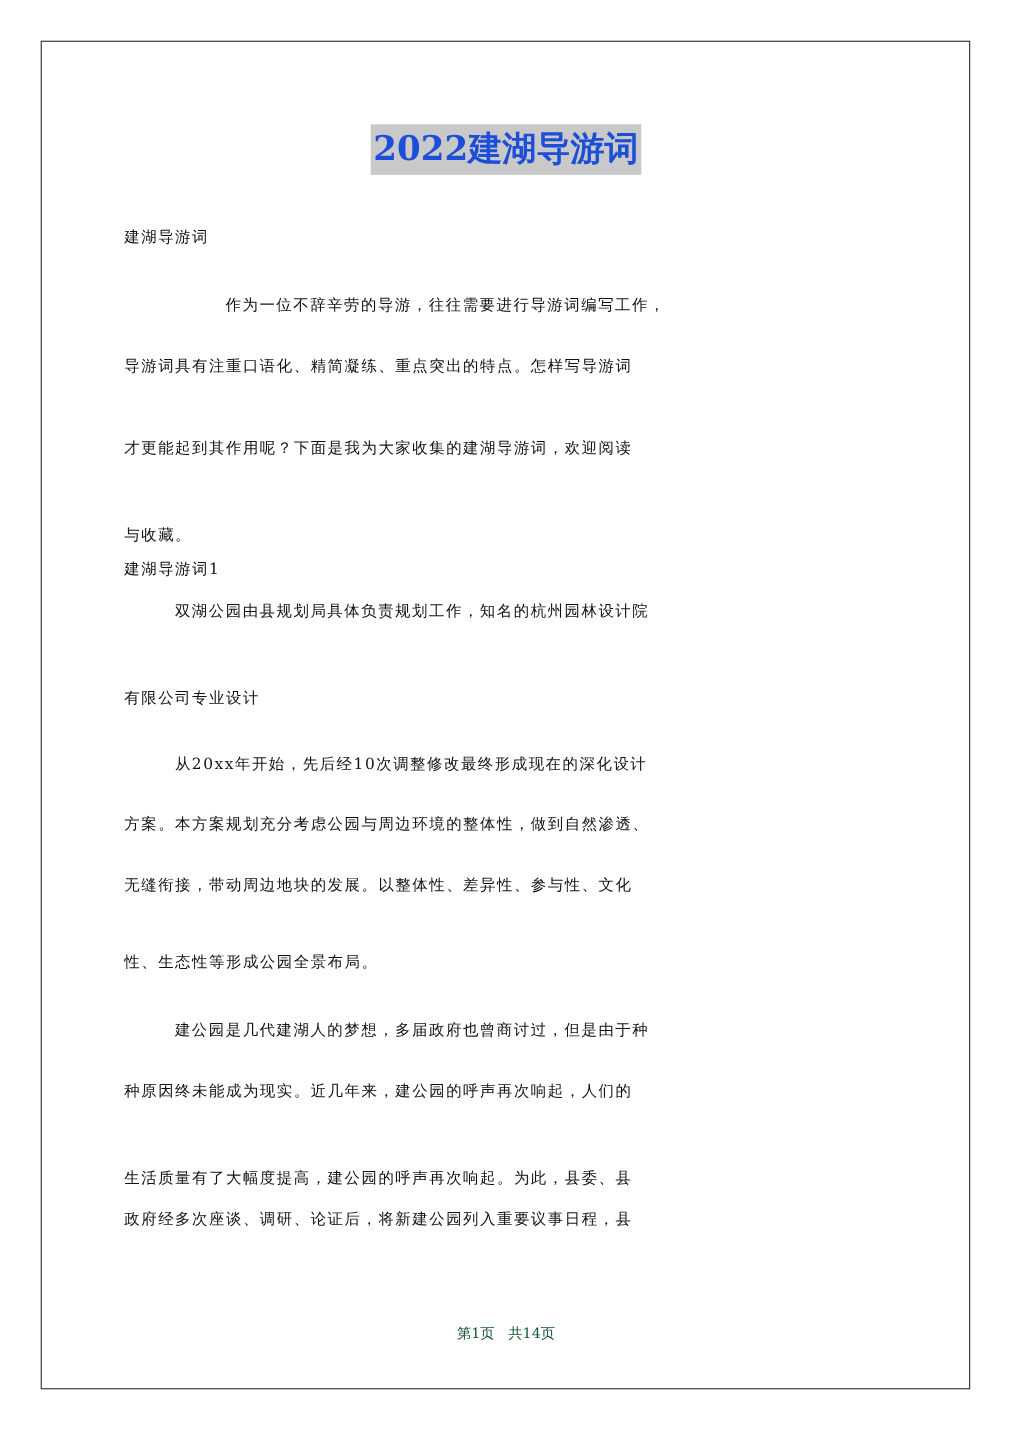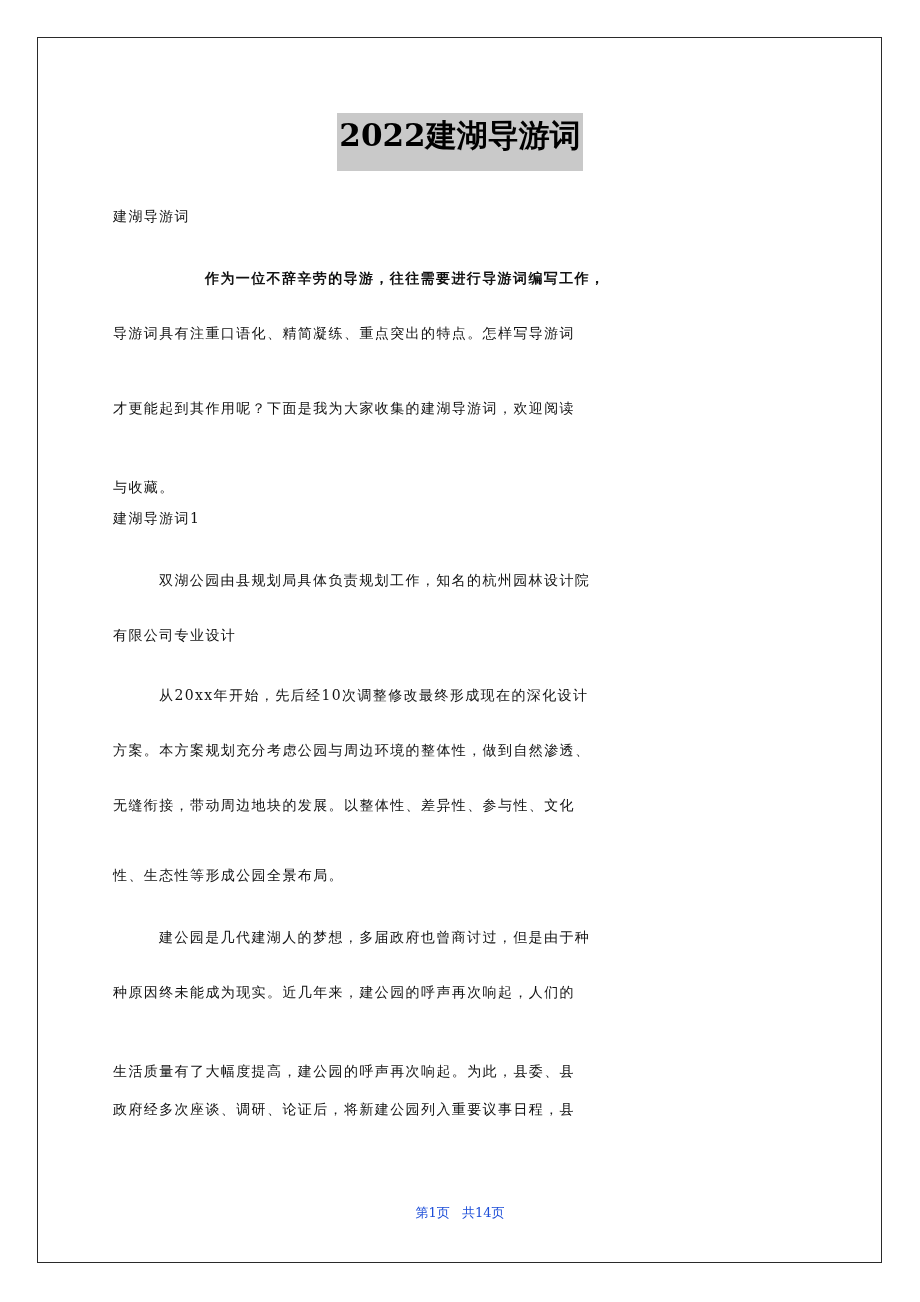--- a/index.html
+++ b/index.html
@@ -27,65 +27,65 @@
     .title-wrap {
       position: absolute;
       top: 113px;
       left: 0;
       width: 920px;
       text-align: center;
     }
     .title {
       display: inline-block;
       background: #c9c9c9;
-      padding: 2px 2px 15px 2px;
+      padding: 2px 2px 3px 2px;
       font-size: 31px;
       line-height: 41px;
       font-weight: bold;
-      color: #000000;
+      color: #1d4ed8;
       letter-spacing: 0px;
     }
     .line {
       position: absolute;
       left: 113px;
       width: 700px;
       font-size: 14px;
       line-height: 26px;
       white-space: nowrap;
       letter-spacing: 1.4px;
     }
     .footer {
       position: absolute;
       top: 1204px;
       left: 0;
       width: 920px;
       text-align: center;
       font-size: 13px;
       line-height: 18px;
-      color: #1d4ed8;
+      color: #14532d;
     }
     .footer span { white-space: pre; }
   </style>
 </head>
 <body>
 
 <div class="page-border"></div>
 
 <div class="title-wrap">
   <span class="title">2022建湖导游词</span>
 </div>
 
 <div id="body-lines">
   <div class="line" style="top: 203px; padding-left: 0px;">建湖导游词</div>
-  <div class="line" style="top: 265px; padding-left: 92px; font-weight: bold;">作为一位不辞辛劳的导游，往往需要进行导游词编写工作，</div>
+  <div class="line" style="top: 265px; padding-left: 92px;">作为一位不辞辛劳的导游，往往需要进行导游词编写工作，</div>
   <div class="line" style="top: 320px; padding-left: 0px;">导游词具有注重口语化、精简凝练、重点突出的特点。怎样写导游词</div>
   <div class="line" style="top: 375px; padding-left: 0px; margin-top: 20px;">才更能起到其作用呢？下面是我为大家收集的建湖导游词，欢迎阅读</div>
   <div class="line" style="top: 474px; padding-left: 0px;">与收藏。</div>
   <div class="line" style="top: 505px; padding-left: 0px;">建湖导游词1</div>
-  <div class="line" style="top: 567px; padding-left: 46px;">双湖公园由县规划局具体负责规划工作，知名的杭州园林设计院</div>
+  <div class="line" style="top: 544px; padding-left: 46px; font-family: Liberation Serif, serif;">双湖公园由县规划局具体负责规划工作，知名的杭州园林设计院</div>
   <div class="line" style="top: 622px; padding-left: 0px;">有限公司专业设计</div>
   <div class="line" style="top: 682px; padding-left: 46px;">从20xx年开始，先后经10次调整修改最终形成现在的深化设计</div>
   <div class="line" style="top: 737px; padding-left: 0px;">方案。本方案规划充分考虑公园与周边环境的整体性，做到自然渗透、</div>
   <div class="line" style="top: 792px; padding-left: 0px;">无缝衔接，带动周边地块的发展。以整体性、差异性、参与性、文化</div>
   <div class="line" style="top: 862px; padding-left: 0px;">性、生态性等形成公园全景布局。</div>
   <div class="line" style="top: 924px; padding-left: 46px;">建公园是几代建湖人的梦想，多届政府也曾商讨过，但是由于种</div>
   <div class="line" style="top: 979px; padding-left: 0px;">种原因终未能成为现实。近几年来，建公园的呼声再次响起，人们的</div>
   <div class="line" style="top: 1034px; padding-left: 0px; margin-top: 24px;">生活质量有了大幅度提高，建公园的呼声再次响起。为此，县委、县</div>
   <div class="line" style="top: 1096px; padding-left: 0px;">政府经多次座谈、调研、论证后，将新建公园列入重要议事日程，县</div>
 </div>

